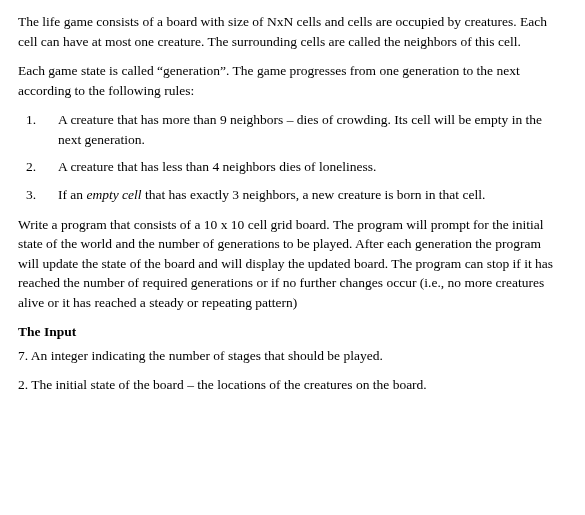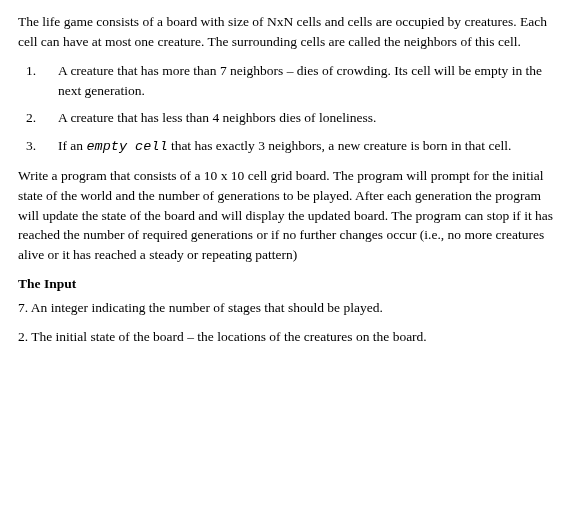--- a/index.html
+++ b/index.html
@@ -40,21 +40,20 @@
       min-width: 40px;
       padding-left: 8px;
     }
 
     .list-text {
       flex: 1;
     }
 
     em {
       font-style: italic;
-      font-family: Liberation Mono, monospace;
     }
 
     .bold-heading {
       font-weight: bold;
       margin-bottom: 4px;
       margin-top: 0;
     }
 
     .bold-heading-para {
       margin-bottom: 8px;
@@ -62,25 +61,28 @@
   </style>
 </head>
 <body>
 
 <div class="content">
 
   <div class="paragraph">
     <span>The life game consists of a board with size of NxN cells and cells are occupied by creatures. Each cell can have at most one creature. The surrounding cells are called the neighbors of this cell.</span>
   </div>
 
+  <div class="paragraph">
+    <span>Each game state is called “generation”. The game progresses from one generation to the next according to the following rules:</span>
+  </div>
 
   <div class="numbered-list">
     <div class="list-item">
       <span class="list-number">1.</span>
-      <span class="list-text">A creature that has more than 7 neighbors – dies of crowding. Its cell will be empty in the next generation.</span>
+      <span class="list-text">A creature that has more than 9 neighbors – dies of crowding. Its cell will be empty in the next generation.</span>
     </div>
     <div class="list-item">
       <span class="list-number">2.</span>
       <span class="list-text">A creature that has less than 4 neighbors dies of loneliness.</span>
     </div>
     <div class="list-item">
       <span class="list-number">3.</span>
       <span class="list-text">
         <span>If an </span><em>empty cell</em><span> that has exactly 3 neighbors, a new creature is born in that cell.</span>
       </span>

